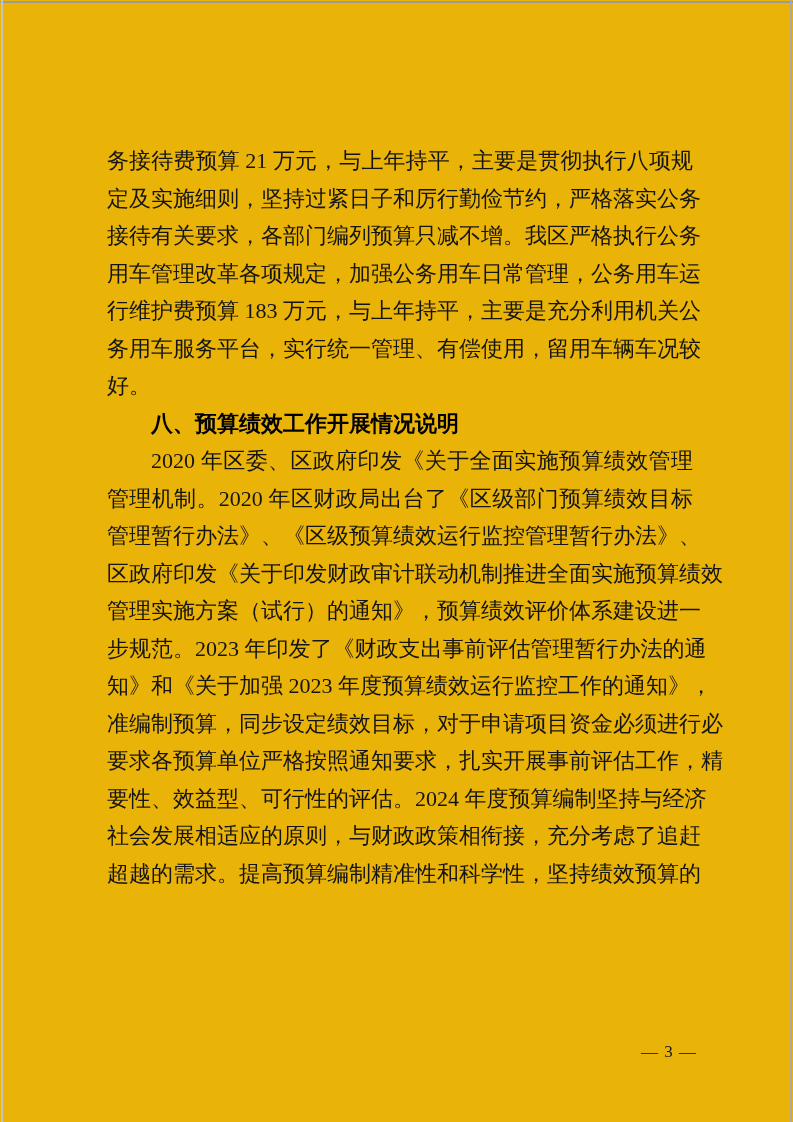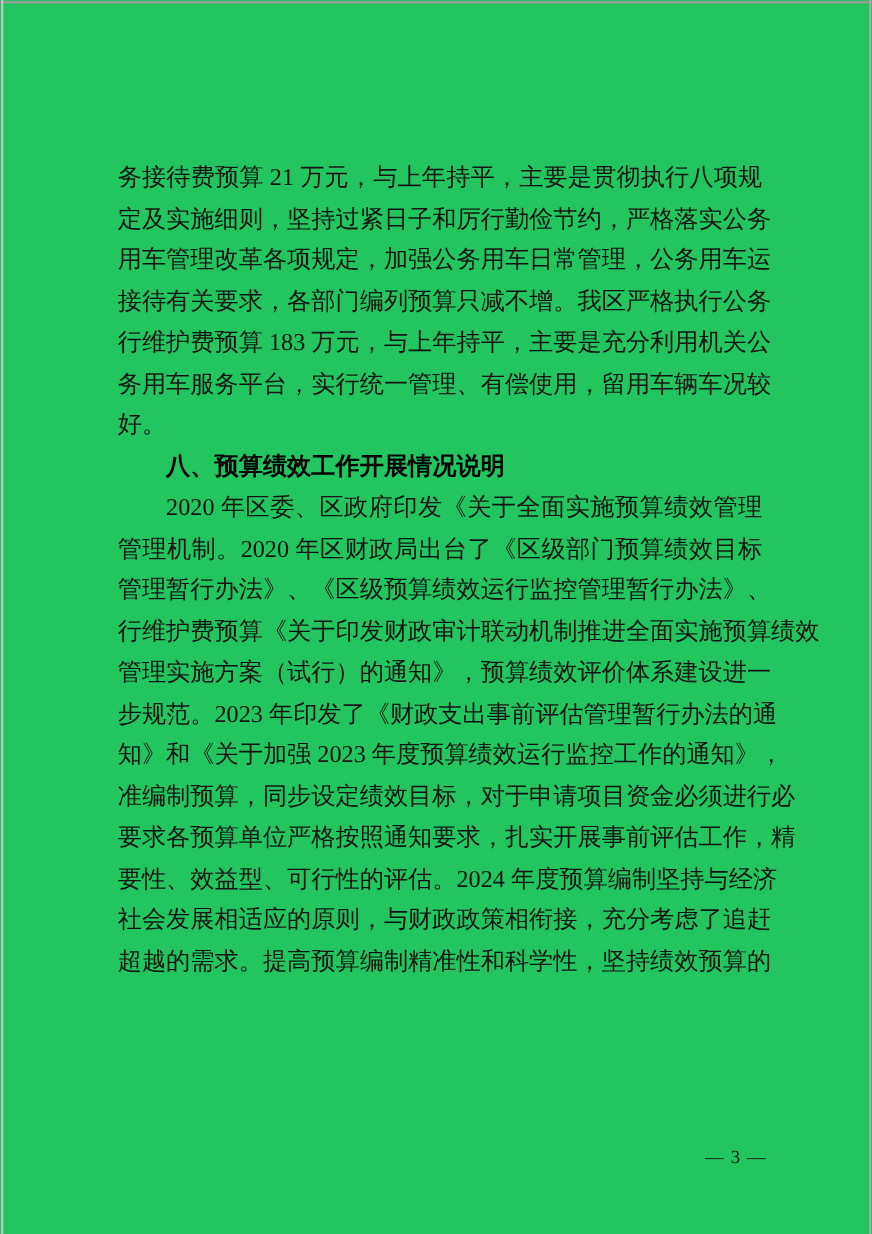--- a/index.html
+++ b/index.html
@@ -4,21 +4,21 @@
 <style>
   html, body {
     margin: 0;
     padding: 0;
     background: #ffffff;
   }
   .page {
     position: relative;
     width: 793px;
     height: 1122px;
-    background: #22c55e;
+    background: #eab308;
     overflow: hidden;
     font-family: "Liberation Serif", "DejaVu Serif", serif;
     color: #141414;
   }
   
   .edge { position: absolute; }
   .edge-top   { top: 1px; left: 0; width: 793px; height: 2px; background: #9b9b9b; }
   .edge-left  { top: 0; left: 1px; width: 2px; height: 1122px; background: #c4c4c4; }
   .edge-right { top: 0; right: 1px; width: 2px; height: 1122px; background: #a8a8a8; }
 
@@ -67,32 +67,32 @@
 <body>
 
 <div class="page">
   <div class="edge edge-top"></div>
   <div class="edge edge-left"></div>
   <div class="edge edge-right"></div>
 
   <div class="text-block">
     <div class="line">务接待费预算 21 万元，与上年持平，主要是贯彻执行八项规</div>
     <div class="line">定及实施细则，坚持过紧日子和厉行勤俭节约，严格落实公务</div>
+    <div class="line">接待有关要求，各部门编列预算只减不增。我区严格执行公务</div>
     <div class="line">用车管理改革各项规定，加强公务用车日常管理，公务用车运</div>
-    <div class="line">接待有关要求，各部门编列预算只减不增。我区严格执行公务</div>
     <div class="line">行维护费预算 183 万元，与上年持平，主要是充分利用机关公</div>
     <div class="line">务用车服务平台，实行统一管理、有偿使用，留用车辆车况较</div>
     <div class="line short">好。</div>
 
     <div class="line heading">八、预算绩效工作开展情况说明</div>
 
     <div class="line indent">2020 年区委、区政府印发《关于全面实施预算绩效管理</div>
     <div class="line">管理机制。2020 年区财政局出台了《区级部门预算绩效目标</div>
     <div class="line">管理暂行办法》、《区级预算绩效运行监控管理暂行办法》、</div>
-    <div class="line">行维护费预算《关于印发财政审计联动机制推进全面实施预算绩效</div>
+    <div class="line">区政府印发《关于印发财政审计联动机制推进全面实施预算绩效</div>
     <div class="line">管理实施方案（试行）的通知》，预算绩效评价体系建设进一</div>
     <div class="line">步规范。2023 年印发了《财政支出事前评估管理暂行办法的通</div>
     <div class="line">知》和《关于加强 2023 年度预算绩效运行监控工作的通知》，</div>
     <div class="line">准编制预算，同步设定绩效目标，对于申请项目资金必须进行必</div>
     <div class="line">要求各预算单位严格按照通知要求，扎实开展事前评估工作，精</div>
     <div class="line">要性、效益型、可行性的评估。2024 年度预算编制坚持与经济</div>
     <div class="line">社会发展相适应的原则，与财政政策相衔接，充分考虑了追赶</div>
     <div class="line">超越的需求。提高预算编制精准性和科学性，坚持绩效预算的</div>
   </div>
 

